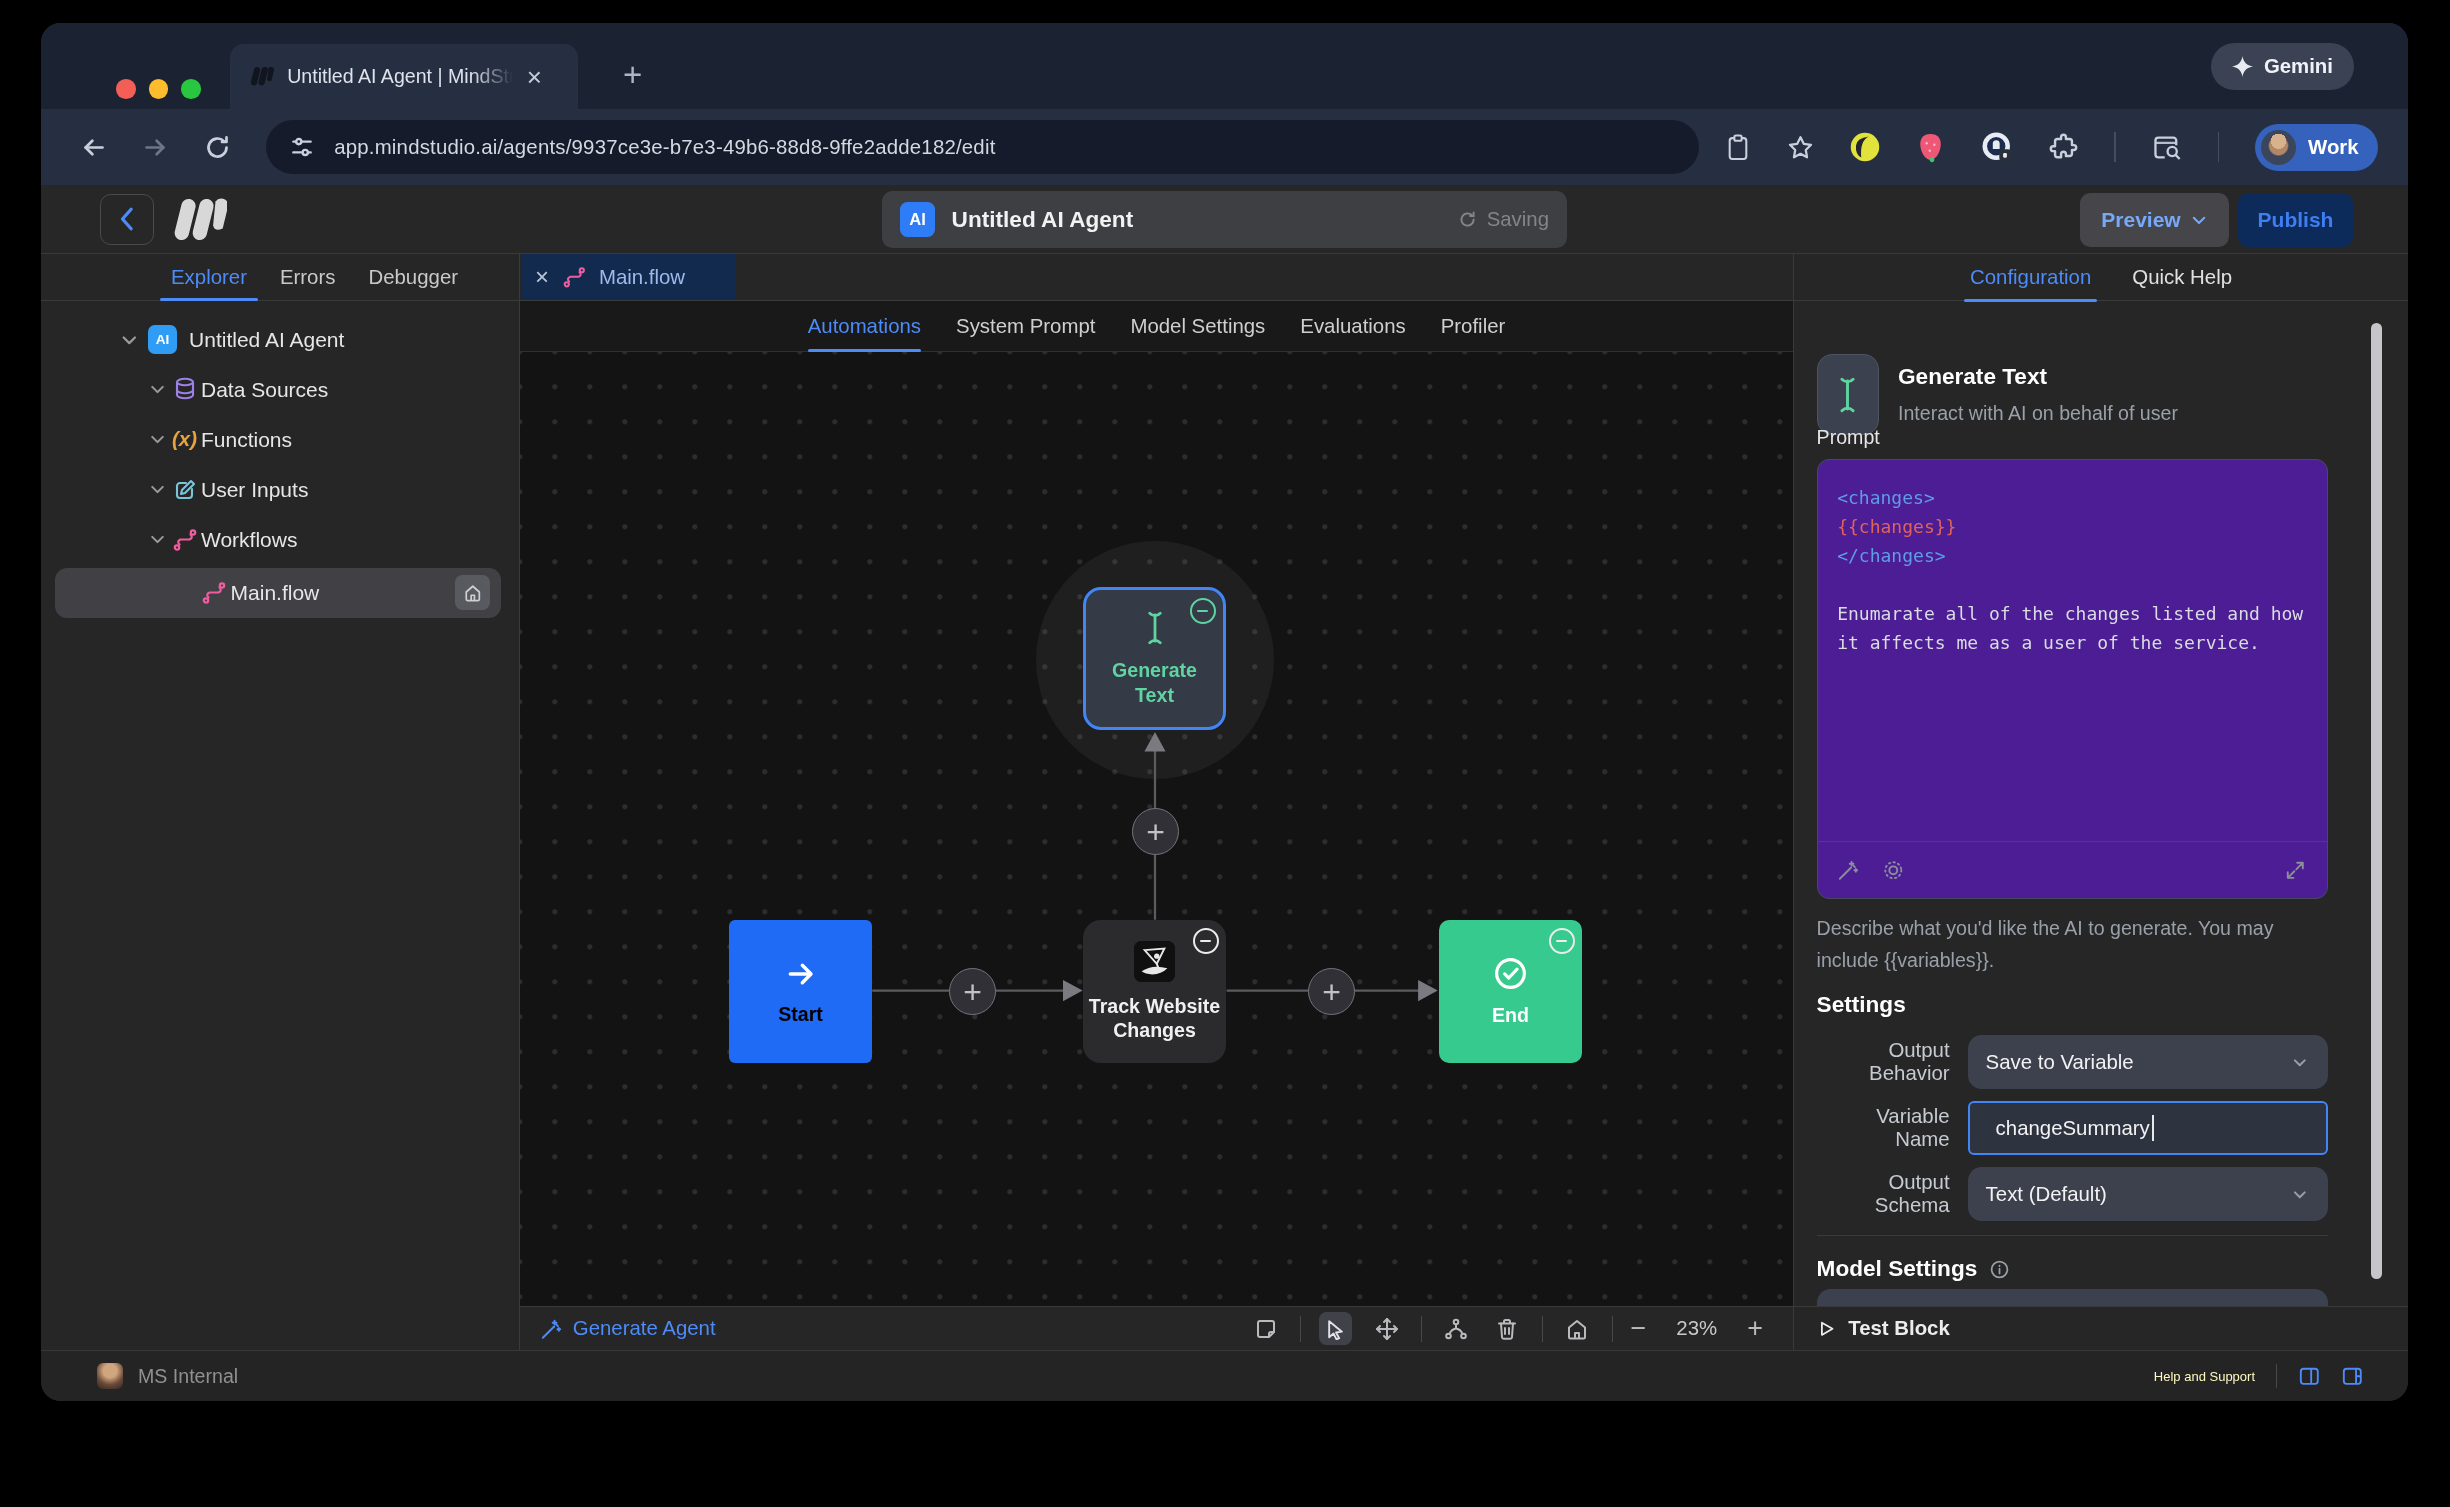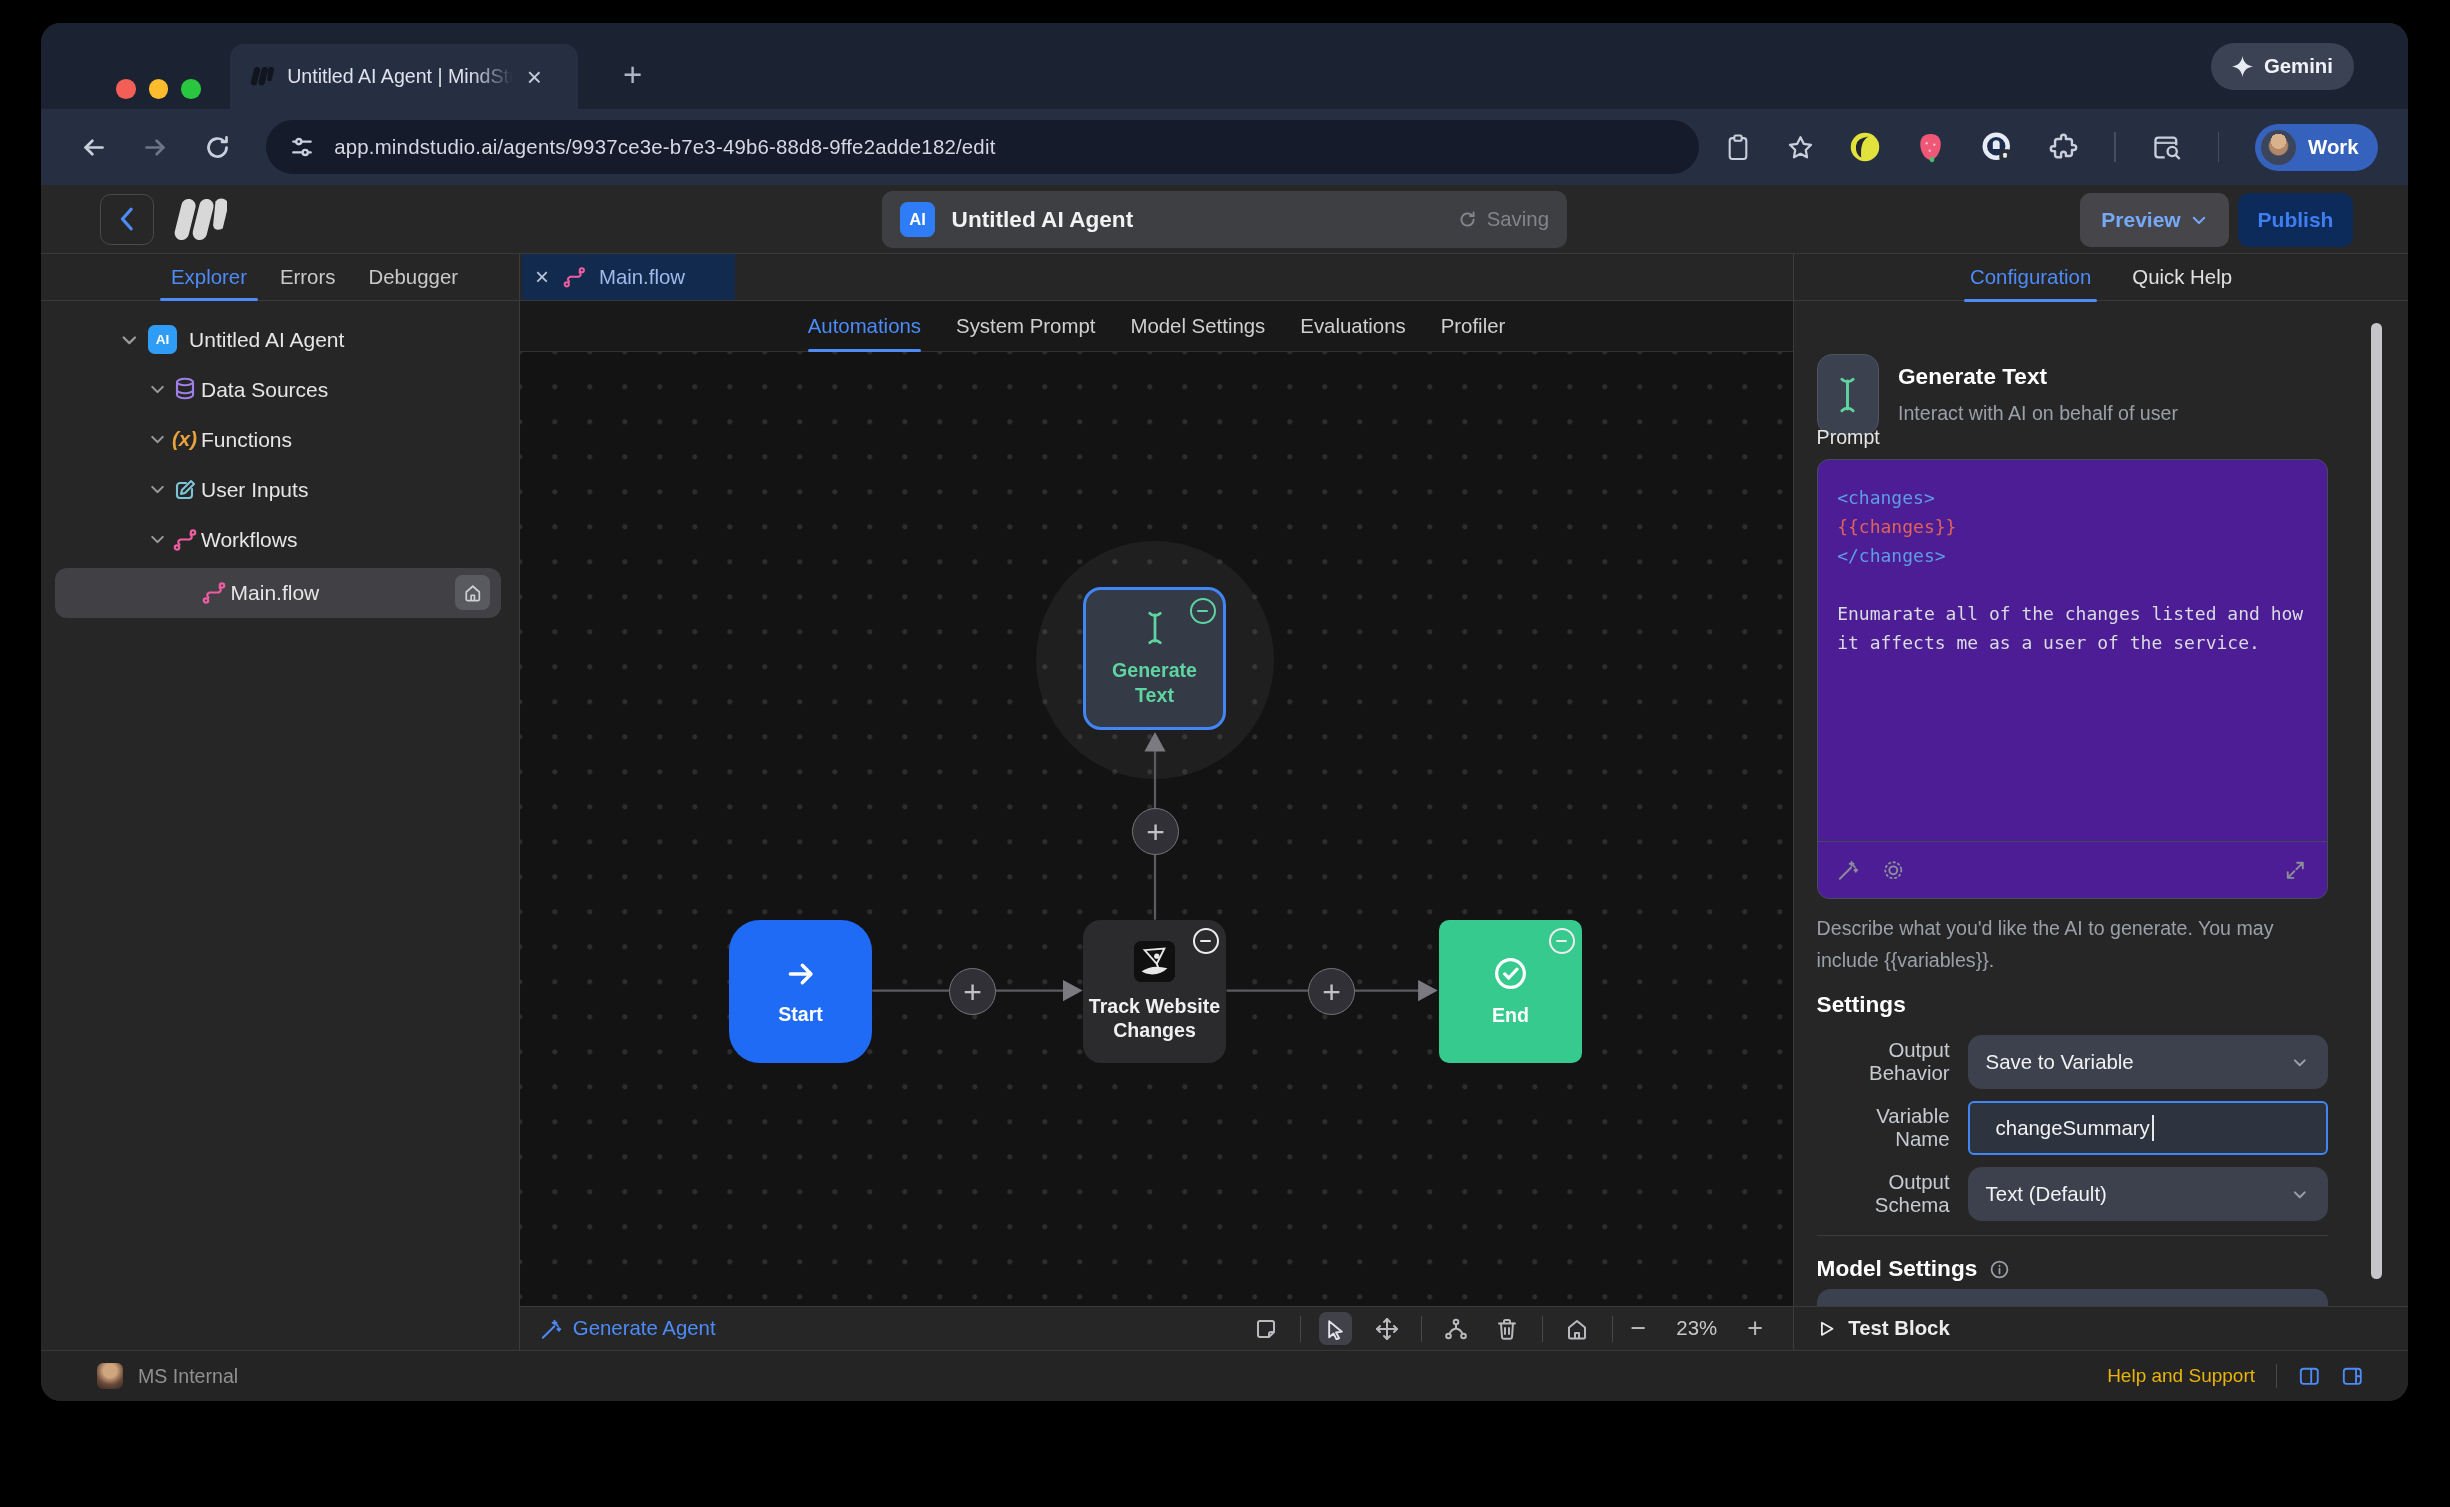--- a/index.html
+++ b/index.html
@@ -56,21 +56,21 @@
 .etab{width:213px;margin-left:1.5px;background:#122a4e;display:flex;align-items:center;gap:13.6px;padding:0 13.6px;font-size:20.4px;color:#9fb9ea}
 .etabx{color:#b9c3d6;font-size:24px;line-height:1}
 .navtabs{height:51px;flex:none;background:#191919;border-bottom:0.8px solid #303030;display:flex;justify-content:center;align-items:stretch;gap:35px;font-size:20.4px;color:#cfcfd1}
 .ntab{display:flex;align-items:center;position:relative}
 .ntab-active{color:#4d8bf8}
 .ntab-active::after{content:"";position:absolute;left:0;right:0;bottom:-0.8px;height:3px;border-radius:1.5px;background:#4d8bf8}
 .canvas{flex:1;position:relative;background-color:#131313;background-image:radial-gradient(#2d2d2d 2.3px,transparent 2.6px);background-size:35px 35px;background-position:17.3px 17.3px;overflow:hidden}
 .halo{position:absolute;left:516px;top:189px;width:238px;height:238px;border-radius:50%;background:rgba(255,255,255,.05)}
 .node{position:absolute;width:143px;height:143px;border-radius:18px;display:flex;flex-direction:column;align-items:center;justify-content:center;gap:12px;text-align:center;font-size:19.6px;font-weight:600;line-height:1.25}
 .node-generate{left:563px;top:235px;background:#343a46;border:3px solid #4285f4;color:#5fd4a1}
-.node-start{left:209px;top:568px;background:#1f6bf6;color:#ffffff;border-radius:31px}
+.node-start{left:209px;top:568px;background:#1f6bf6;color:#000000;border-radius:6px}
 .node-track{left:563px;top:568px;background:#2b2b2e;color:#f0f0f0}
 .node-end{left:919px;top:568px;background:#37ca8e;color:#fff;border-radius:10px}
 .minus{position:absolute;top:7.5px;right:7.5px;width:26px;height:26px;border-radius:50%;border:2.3px solid currentColor;display:flex;align-items:center;justify-content:center}
 .minus::before{content:"";width:11.3px;height:2.3px;background:currentColor;border-radius:1.5px}
 .minus-green{color:#5fd4a1}.minus-white{color:#ececec}
 .thumb{width:41px;height:41px;border-radius:7.5px;background:#0d0d0d;display:flex;align-items:center;justify-content:center;overflow:hidden}
 .plusbtn{position:absolute;width:47px;height:47px;border-radius:50%;background:#303036;border:1.5px solid #74747a;color:#c2c2c6;display:flex;align-items:center;justify-content:center;font-size:32px;font-weight:300;line-height:0}
 .cfooter{height:44px;flex:none;background:#262626;border-top:0.8px solid #3a3a3a;display:flex;align-items:center;padding:0 30px 0 19.6px}
 .genagent{display:flex;align-items:center;gap:10.6px;color:#4d8bf8;font-size:20.4px;font-weight:500}
 .ftools{margin-left:auto;display:flex;align-items:center;gap:18px;color:#b9b9be}
@@ -105,21 +105,21 @@
 .msrow{position:absolute;left:22.6px;top:1002px;display:flex;align-items:center;gap:12px}
 .sliver{top:1035px;height:19.6px;background:#3b414e;border-radius:13.6px 13.6px 0 0}
 .ifooter{position:absolute;left:0;right:0;bottom:0;height:44px;border-top:0.8px solid #3a3a3a;background:#262626;display:flex;align-items:center;gap:12px;padding:0 22.6px;font-size:20.4px;font-weight:600;color:#ececec}
 .scrollthumb{position:absolute;right:26px;top:69px;width:10.6px;height:956px;border-radius:5.3px;background:#c6c6ca}
 
 
 .statusbar{height:51px;flex:none;background:#242424;border-top:0.8px solid #383838;display:flex;align-items:center;padding:0 44px 0 56px}
 .wsav{width:26px;height:26px;border-radius:6px;background:radial-gradient(circle at 50% 30%,#d0a67e 30%,#6b4a3a 62%,#30261f);margin-right:15px}
 .wsname{font-size:19.6px;color:#909090}
 .sbright{margin-left:auto;display:flex;align-items:center;gap:21px}
-.helplink{font-size:19px;color:#eab308}
+.helplink{font-size:13px;color:#fef9c3}
 .sbdiv{width:0.8px;height:24px;background:#4a4a4a}
 svg{display:block}
 </style>
 </head>
 <body>
 
 <div id="screen">
 <div class="window">
 
   <div class="tabstrip">

